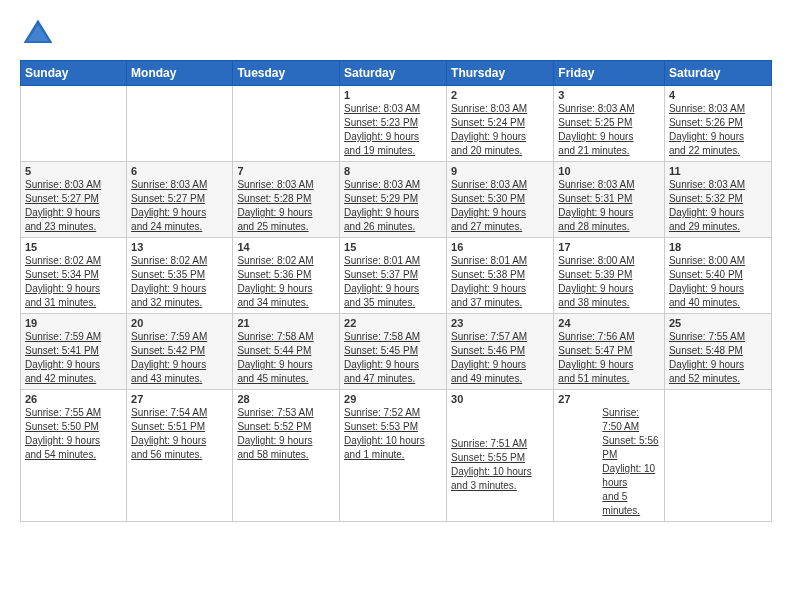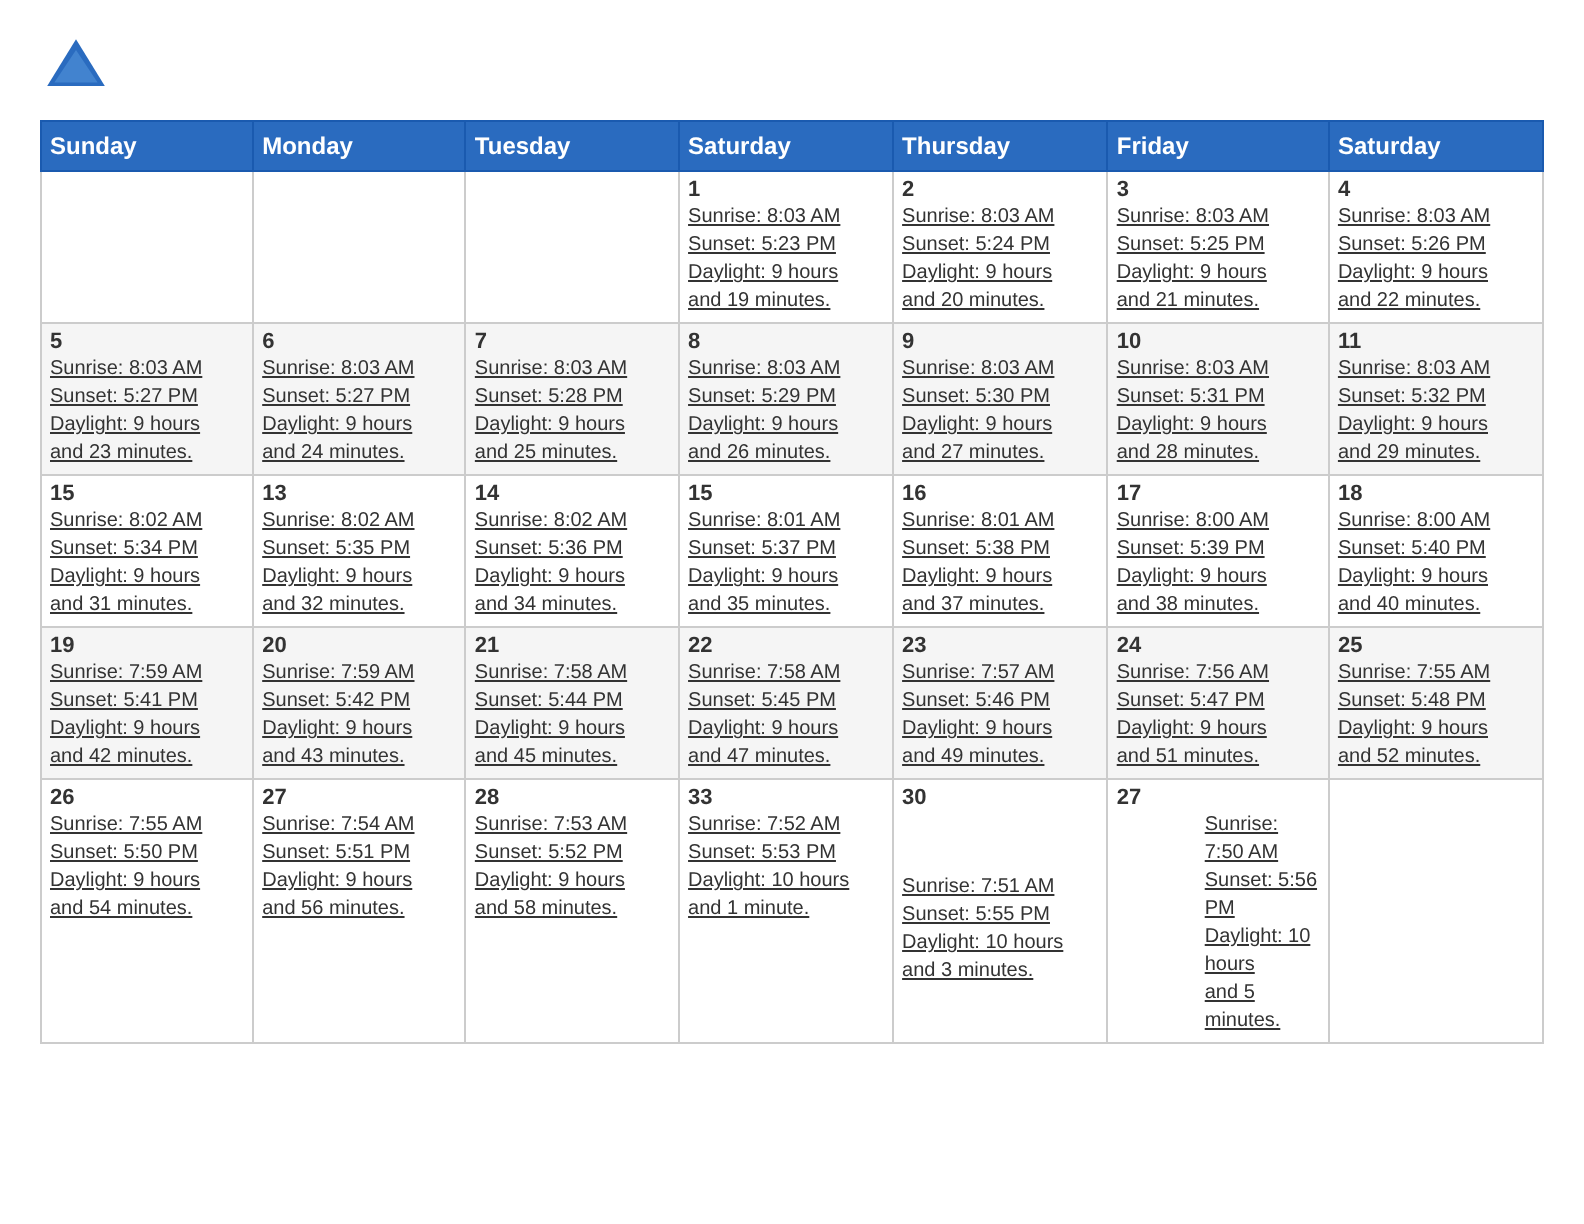--- a/index.html
+++ b/index.html
@@ -342,21 +342,21 @@
 and 56 minutes.</div>
           </td>
           <td>
             <span class="day-number">28</span>
             <div class="day-info" style="white-space: pre-line;">Sunrise: 7:53 AM
 Sunset: 5:52 PM
 Daylight: 9 hours
 and 58 minutes.</div>
           </td>
           <td>
-            <span class="day-number">33</span>
+            <span class="day-number">29</span>
             <div class="day-info" style="white-space: pre-line;">Sunrise: 7:52 AM
 Sunset: 5:53 PM
 Daylight: 10 hours
 and 1 minute.</div>
           </td>
           <td>
             <span class="day-number">30</span>
             <div class="day-info" style="white-space: pre-line; margin-top: 32px;">Sunrise: 7:51 AM
 Sunset: 5:55 PM
 Daylight: 10 hours

